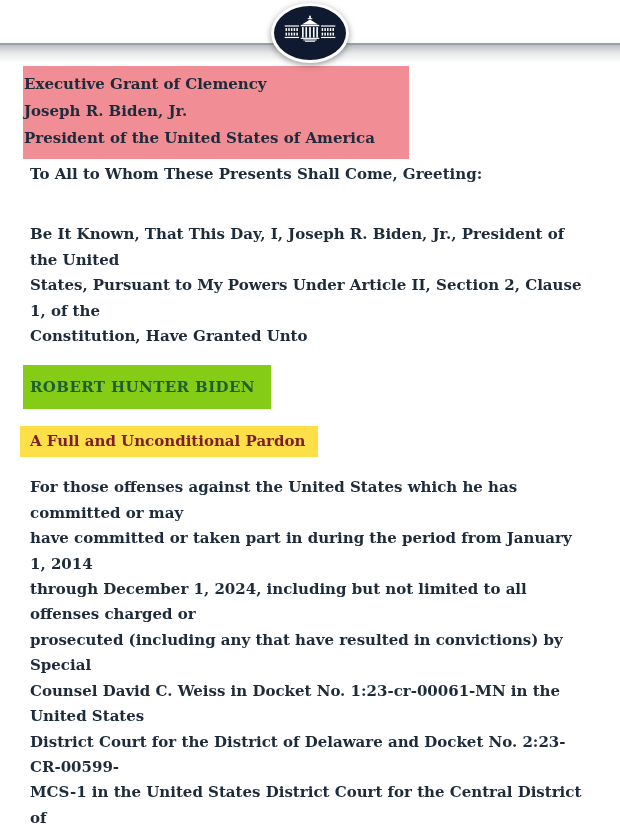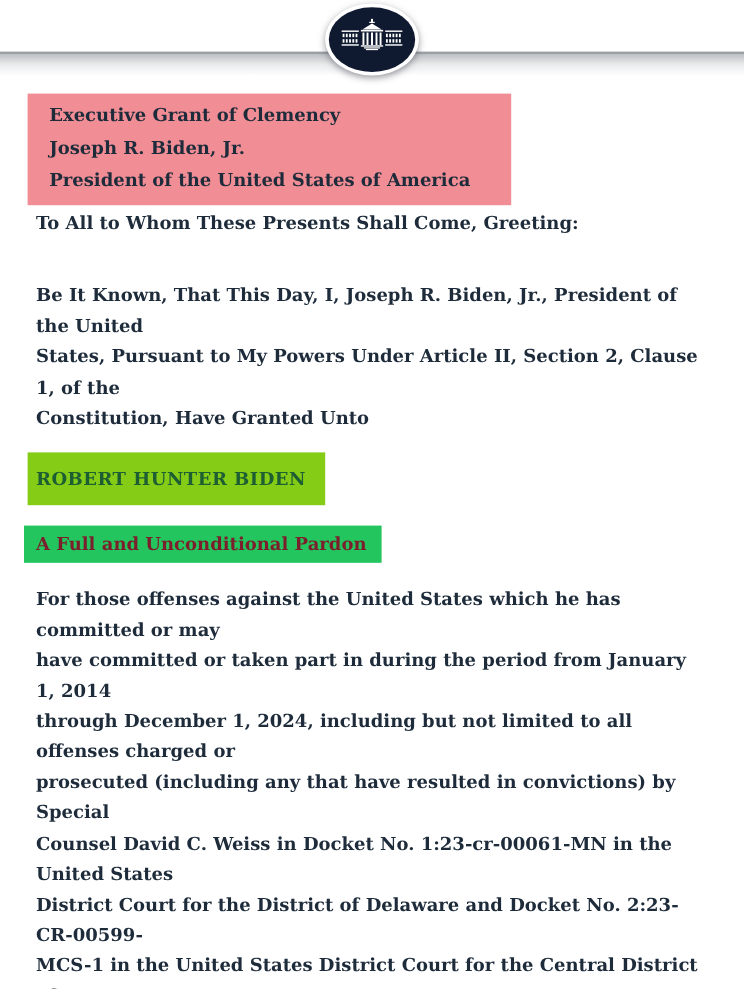--- a/index.html
+++ b/index.html
@@ -24,33 +24,33 @@
   }
   .seal svg { display:block; }
 
   
   .content { padding:0 30px; }
   .para { margin:0; white-space:pre-line; font-size:15px; line-height:25.4px; }
   .italic { }
 
   .hl { width:-moz-fit-content; width:fit-content; }
   .block-title {
-    margin:16px 0 0 -7px; padding:5px 34px 7px 18px;
+    margin:4px 0 0 -7px; padding:5px 34px 7px 1px;
     background:#f18d94; font-size:15px; line-height:27px;
   }
   .greeting  { margin-top:3px; }
   .granting  { margin-top:35px; }
   .hl-green {
     margin:16px 0 0 -7px; padding:10px 16px 10px 7px;
     background:#84cc16; color:#1e5e33; font-size:15px; line-height:24px;
     letter-spacing:.4px;
   }
   .hl-pink2 {
     margin:17px 0 0 -10px; padding:5px 13px 6px 10px;
-    background:#22c55e; color:#7c1f2c; font-size:15px; line-height:20px;
+    background:#fde047; color:#7c1f2c; font-size:15px; line-height:20px;
   }
   .scope     { margin-top:18px; }
 </style>
 </head>
 <body>
 
 <div class="page">
 
   <div class="top-bar">
     <div class="band"></div>

